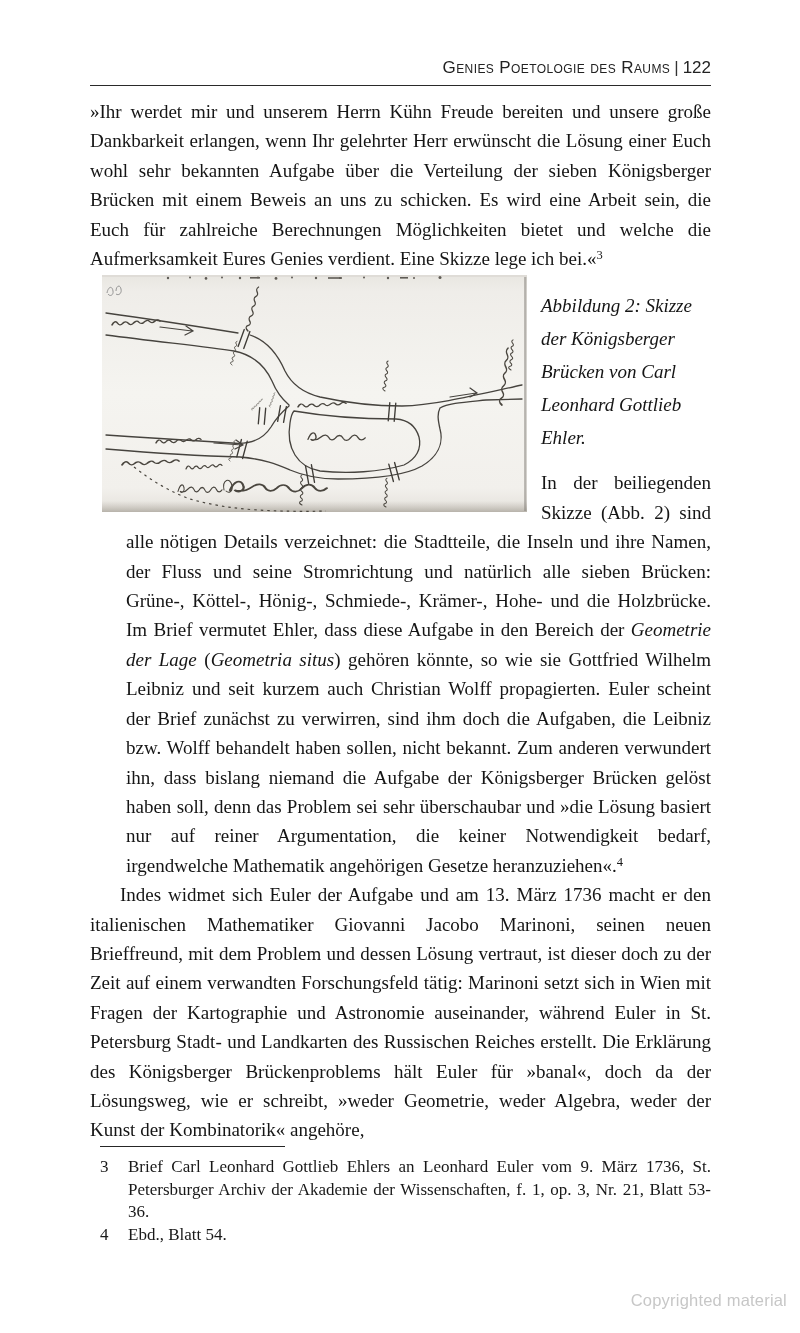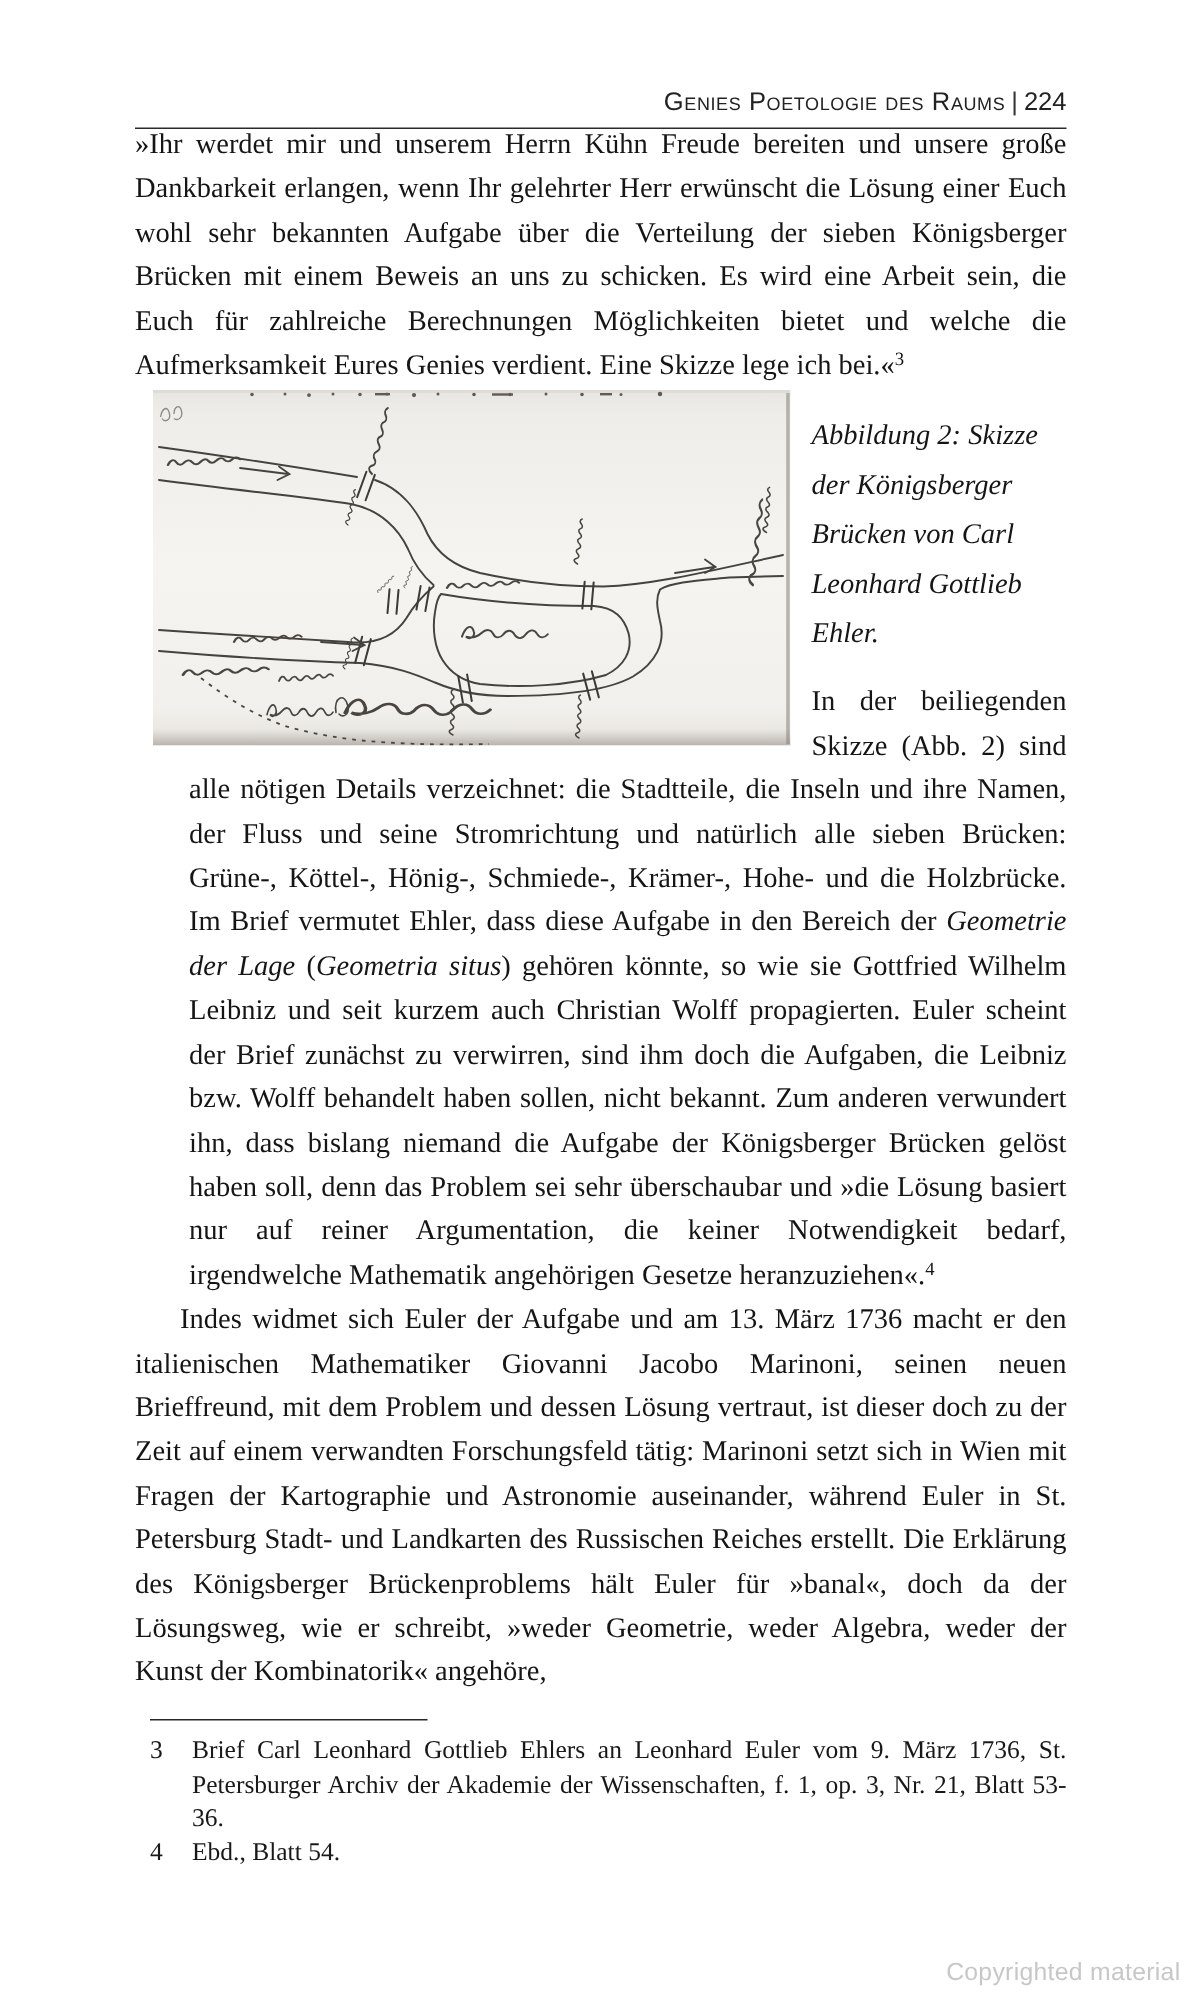--- a/index.html
+++ b/index.html
@@ -14,21 +14,21 @@
     position:absolute;left:90px;top:58px;width:621px;
     text-align:right;font-family:"Liberation Sans", sans-serif;
     font-size:17px;color:#222;padding-bottom:7px;
     border-bottom:1.5px solid #2a2a2a;
   }
   .rh-title{font-variant:small-caps;letter-spacing:.4px;}
   .rh-sep{padding:0 4px;color:#333;}
 
   
   .text-main{
-    position:absolute;left:90px;top:82px;width:621px;
+    position:absolute;left:90px;top:97px;width:621px;
     font-size:19px;line-height:29.4px;text-align:justify;
   }
   .text-main p{margin:0;}
   .fnref{font-size:12.5px;vertical-align:6px;line-height:0;}
 
   figure.sketch{
     float:left;width:425px;height:237px;
     margin:2px 14px 8px 12px;padding:0;
   }
   figure.sketch svg{display:block;width:425px;height:237px;}
@@ -44,32 +44,32 @@
   .footnotes{
     position:absolute;left:100px;top:1146px;width:611px;
     font-size:17px;line-height:22.5px;text-align:justify;color:#181818;
   }
   .fn-rule{width:185px;border-top:1.5px solid #262626;margin-bottom:9px;}
   .fn-row{display:flex;}
   .fn-num{flex:0 0 28px;}
   .fn-text{flex:1;}
 
   .watermark{
-    position:absolute;right:13px;bottom:8px;
+    position:absolute;right:13px;bottom:23px;
     font-family:"Liberation Sans", sans-serif;
     font-size:16.5px;color:#c7c7c7;letter-spacing:.2px;
   }
 </style>
 </head>
 <body>
 
 <div class="page">
 
   <header class="running-head">
-    <span class="rh-title">Genies Poetologie des Raums</span><span class="rh-sep">|</span><span class="rh-page">224</span>
+    <span class="rh-title">Genies Poetologie des Raums</span><span class="rh-sep">|</span><span class="rh-page">122</span>
   </header>
 
   <main class="text-main">
 
     <p class="quote"><span>»Ihr werdet mir und unserem Herrn Kühn Freude bereiten und unsere große Dankbarkeit erlangen, wenn Ihr gelehrter Herr erwünscht die Lösung einer Euch wohl sehr bekannten Aufgabe über die Verteilung der sieben Königsberger Brücken mit einem Beweis an uns zu schicken. Es wird eine Arbeit sein, die Euch für zahlreiche Berechnungen Möglichkeiten bietet und welche die Aufmerksamkeit Eures Genies verdient. Eine Skizze lege ich bei.«</span><sup class="fnref">3</sup></p>
 
     <figure class="sketch">
       <svg viewBox="0 0 425 237" xmlns="http://www.w3.org/2000/svg">
         <defs>
           <linearGradient id="paperG" x1="0" y1="0" x2="0" y2="1">

